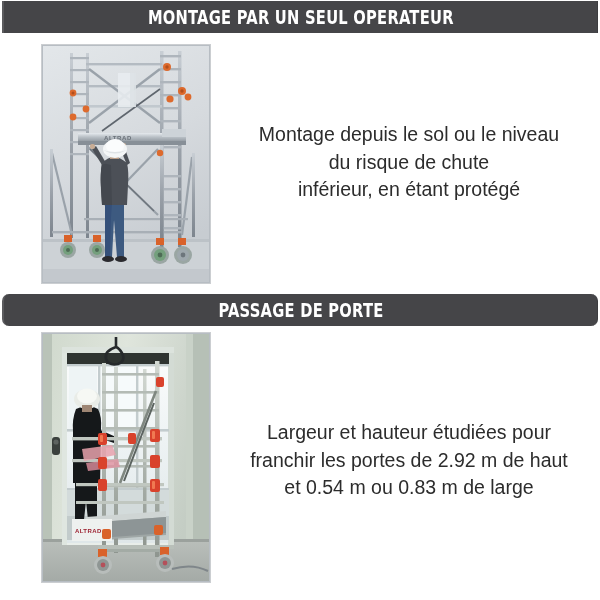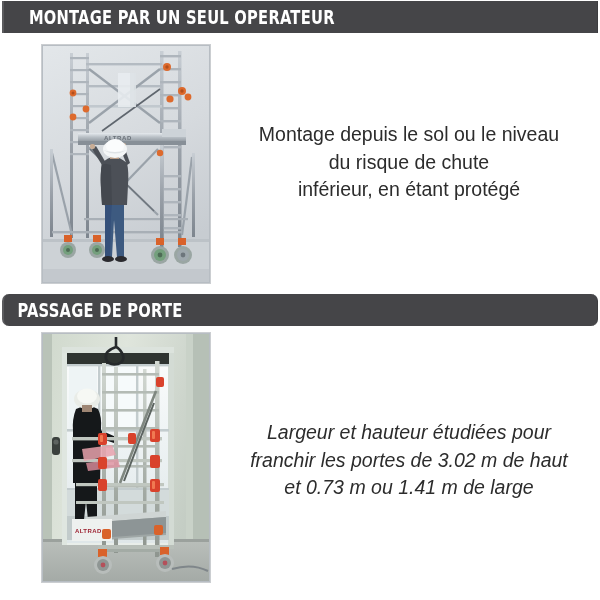--- a/index.html
+++ b/index.html
@@ -25,20 +25,21 @@
     position: absolute;
     left: 2px;
     width: 596px;
     height: 32px;
     background: #454548;
     border-left: 2px solid #5b5b5e;
     border-right: 1px solid #3c3c3f;
     box-sizing: border-box;
     display: flex;
     align-items: center;
+    justify-content: center;
   }
   .section-bar .bar-title {
     color: #ffffff;
     font-family: "Liberation Sans Narrow", "DejaVu Sans Condensed", "Liberation Sans", sans-serif;
     font-weight: bold;
     font-size: 19px;
     letter-spacing: 0.3px;
     transform: scaleX(0.86);
     transform-origin: center center;
     white-space: nowrap;
@@ -75,21 +76,21 @@
     position: absolute;
     left: 228px;
     width: 362px;
     text-align: center;
     color: #2c2c2c;
     font-size: 19.5px;
     line-height: 1.42;
     font-family: "Liberation Sans", sans-serif;
   }
   #caption-1 { top: 76px; }
-  #caption-2 { top: 86px; font-style: italic; }
+  #caption-2 { top: 86px; }
   .caption .cl { display: block; white-space: nowrap; }
 </style>
 </head>
 <body>
 
 <div class="page">
 
   <div class="section-bar" id="bar-1">
     <span class="bar-title">MONTAGE PAR UN SEUL OPERATEUR</span>
   </div>
@@ -420,18 +421,18 @@
         </g>
 
         <path d="M130 236 Q150 230 166 238" fill="none" stroke="#7f868a" stroke-width="2"></path>
 
         <rect x="0.5" y="0.5" width="167" height="248" fill="none" stroke="#b7bdc3" stroke-width="1"></rect>
       </svg>
     </div>
 
     <div class="caption" id="caption-2">
       <span class="cl">Largeur et hauteur étudiées pour</span>
-      <span class="cl">franchir les portes de 3.02 m de haut</span>
-      <span class="cl">et 0.73 m ou 1.41 m de large</span>
+      <span class="cl">franchir les portes de 2.92 m de haut</span>
+      <span class="cl">et 0.54 m ou 0.83 m de large</span>
     </div>
   </div>
 
 </div>
 
 </body></html>

